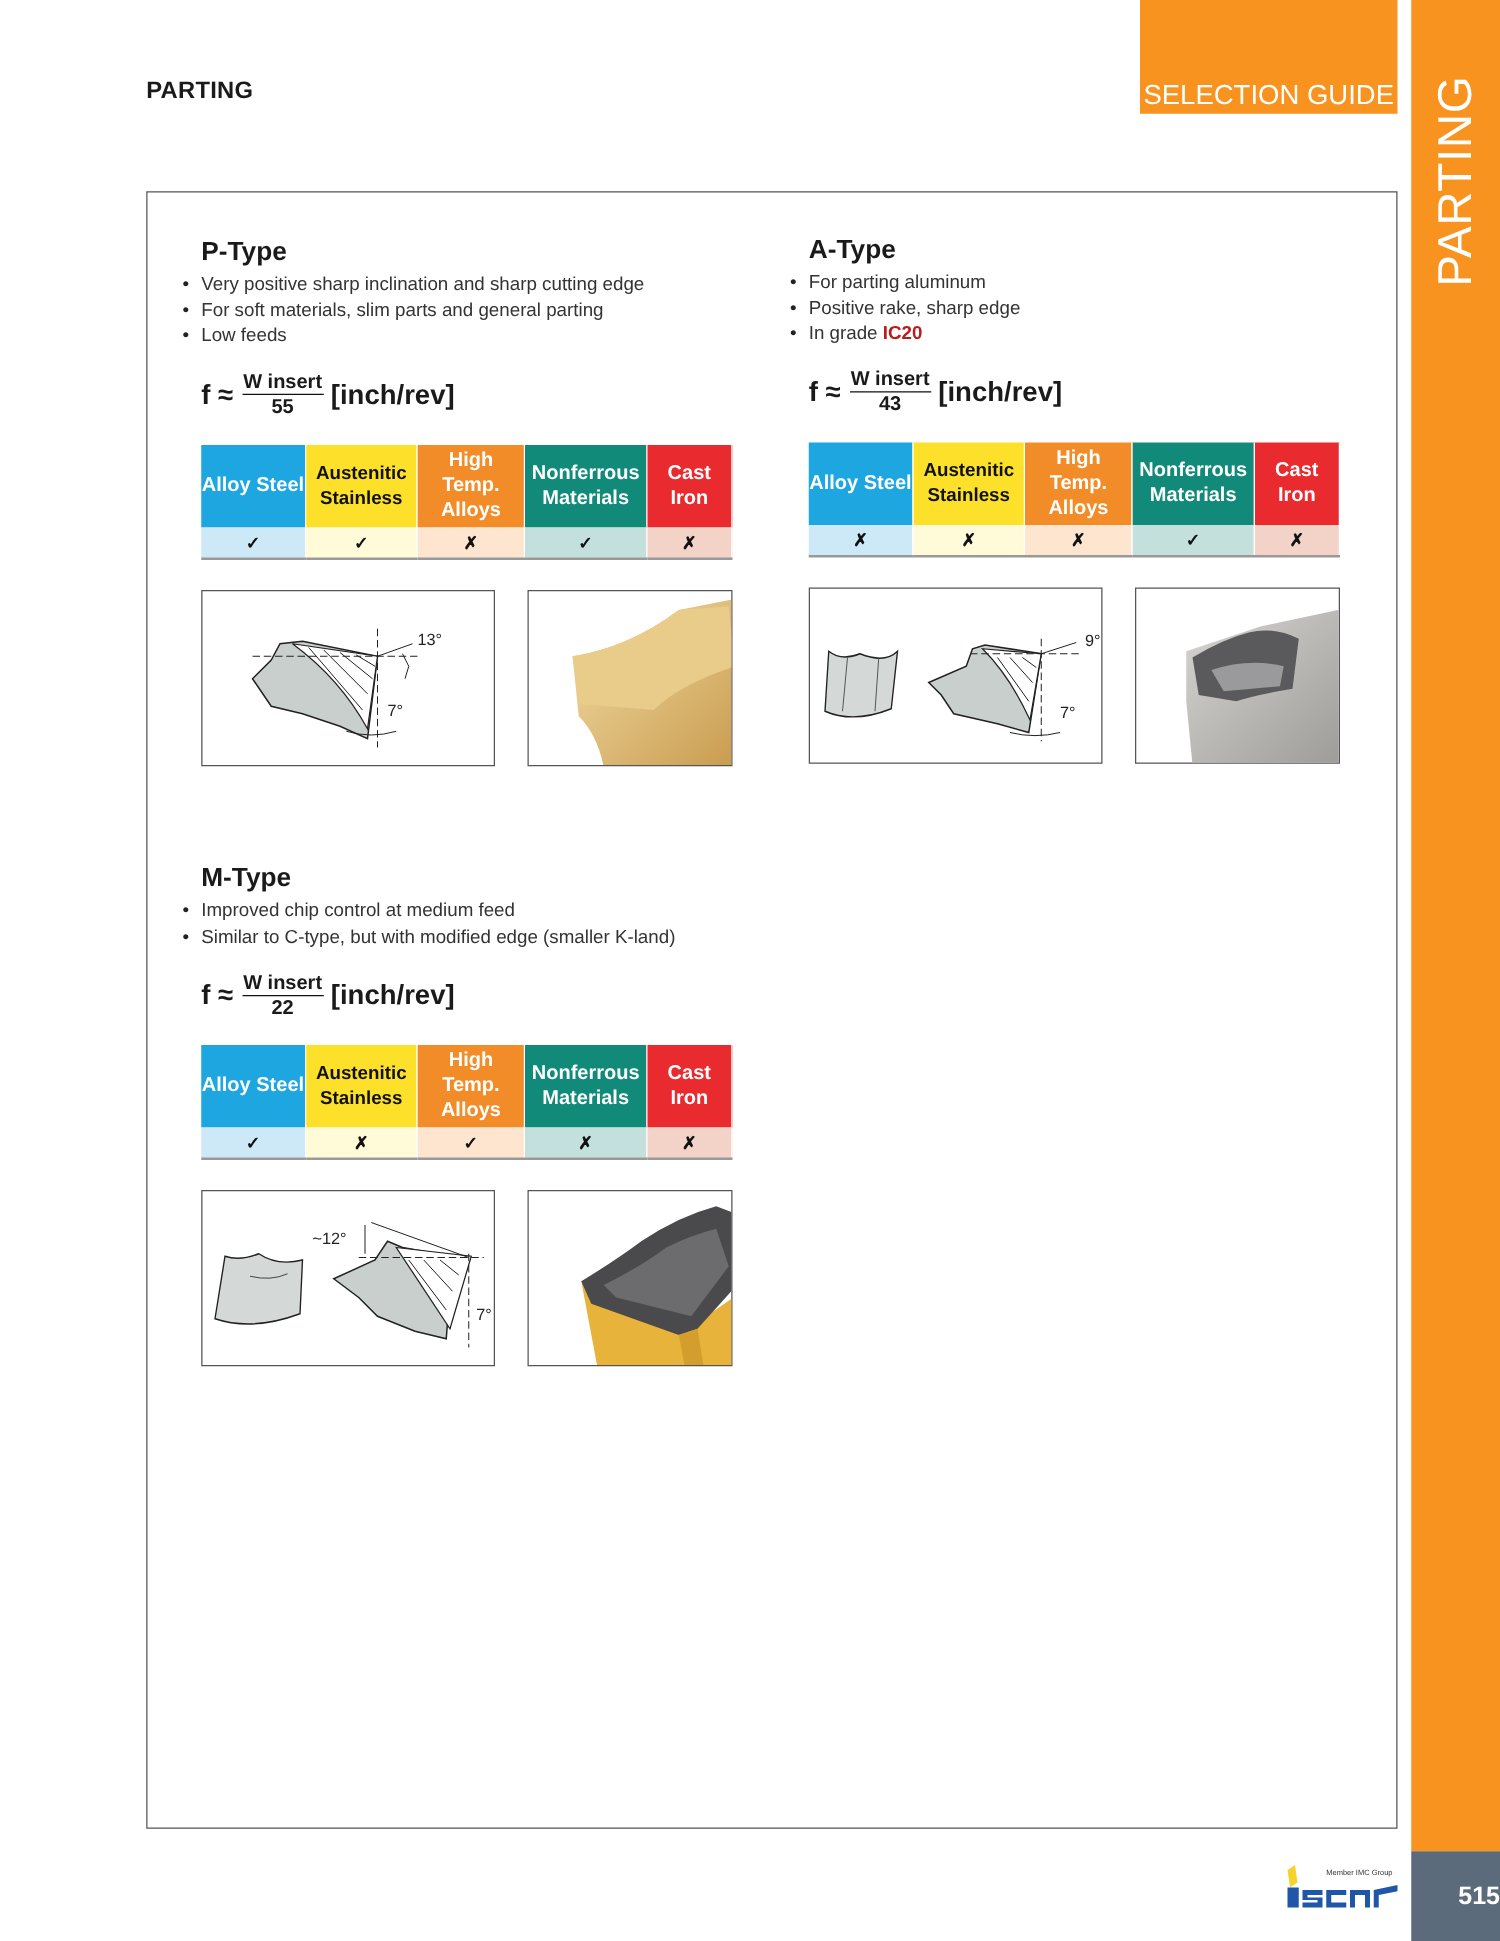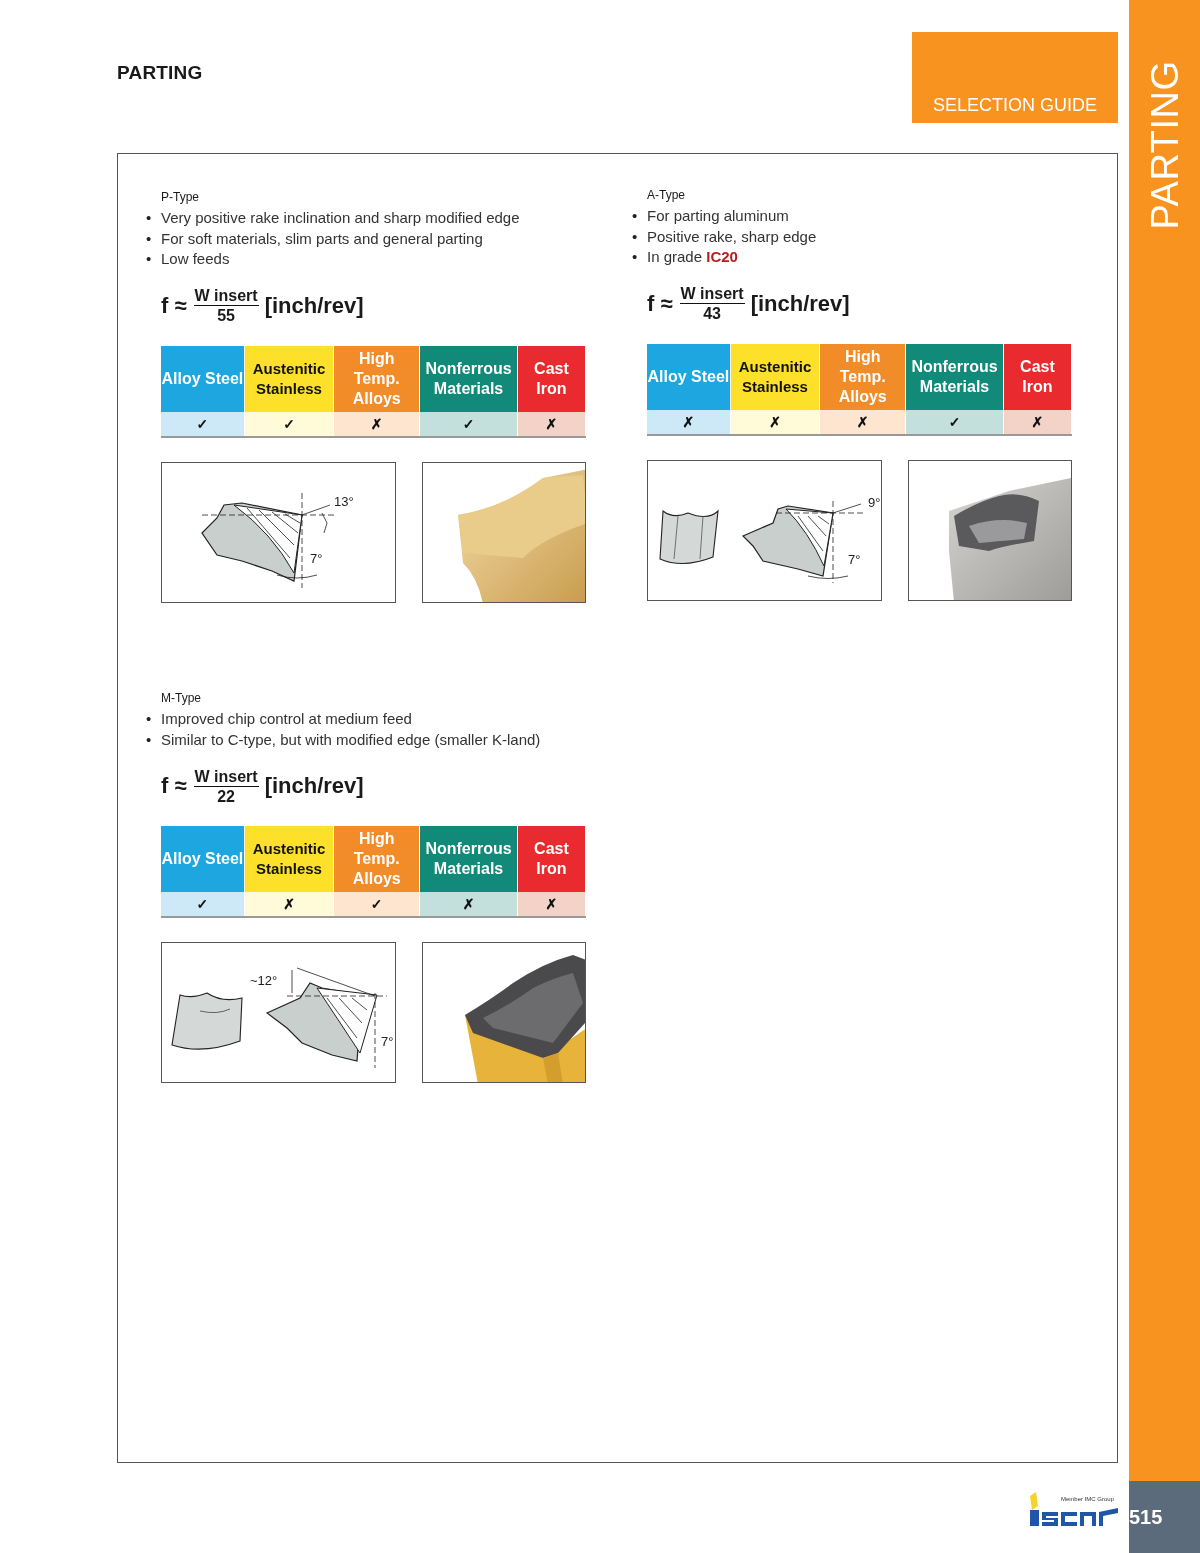--- a/index.html
+++ b/index.html
@@ -1,24 +1,24 @@
 <!DOCTYPE html>
 <html><head>
 <meta charset="utf-8">
 <style>
   html, body { margin:0; padding:0; }
   body { width:1200px; height:1553px; position:relative; background:#fff; font-family:"Liberation Sans", sans-serif; color:#1a1a1a; overflow:hidden; }
   .page-title { position:absolute; left:117px; top:62px; font-size:19px; font-weight:bold; letter-spacing:0.2px; }
-  .sel-guide { position:absolute; left:912px; top:0; width:206px; height:91px; background:#f7931e; color:#fff; font-size:18px; box-sizing:border-box; padding-top:63px; text-align:center;margin-top:32px; }
+  .sel-guide { position:absolute; left:912px; top:0; width:206px; height:91px; background:#f7931e; color:#fff; font-size:22px; box-sizing:border-box; padding-top:63px; text-align:center; }
   .side-tab { position:absolute; left:1129px; top:0; width:71px; height:1481px; background:#f7931e; }
   .side-tab-label { position:absolute; left:50%; top:145px; transform:translate(-50%,-50%) rotate(-90deg); color:#fff; font-size:38px; font-weight:300; white-space:nowrap; letter-spacing:0.5px; }
-  .page-num { position:absolute; left:1129px; top:1481px; width:71px; height:72px; background:#5b6b7b; color:#fff; font-size:20px; font-weight:bold; text-align:left; line-height:72px; }
+  .page-num { position:absolute; left:1129px; top:1481px; width:71px; height:72px; background:#5b6b7b; color:#fff; font-size:20px; font-weight:bold; text-align:right; line-height:72px; }
   .frame { position:absolute; left:117px; top:153px; width:1001px; height:1310px; border:1.5px solid #555; box-sizing:border-box; }
   .section { position:absolute; width:440px; }
-  .sec-title { font-size:12px; font-weight:normal; margin-left:15px; margin-bottom:4px; }
+  .sec-title { font-size:21px; font-weight:bold; margin-left:15px; margin-bottom:4px; }
   .bullets { list-style:none; margin:0; padding:0; font-size:15px; color:#333; }
   .bullets li { position:relative; padding-left:15px; line-height:20.5px; }
   .bullets li::before { content:"•"; position:absolute; left:0; top:0; color:#222; }
   .bullets b { color:#b91c1c; }
   .formula { margin-left:15px; margin-top:16px; display:flex; align-items:center; font-size:22px; font-weight:bold; height:40px; }
   .frac { display:inline-flex; flex-direction:column; align-items:center; font-size:16px; margin:0 6px 0 7px; line-height:17px; }
   .frac .num { border-bottom:1.5px solid #111; padding:0 1px 1px; }
   .frac .den { padding-top:1px; }
   .mat-table { margin-left:15px; margin-top:20px; border-collapse:collapse; font-weight:bold; }
   .mat-table th { height:66px; font-size:16px; line-height:20px; text-align:center; padding:0; border-right:1px solid #fff; }
@@ -37,21 +37,21 @@
 <div class="side-tab">
   <div class="side-tab-label">PARTING</div>
 </div>
 <div class="page-num">515</div>
 
 <div class="frame"></div>
 
 <div class="section" style="left:146px; top:190px;">
   <div class="sec-title">P-Type</div>
   <ul class="bullets">
-    <li>Very positive rake inclination and sharp modified edge</li>
+    <li>Very positive sharp inclination and sharp cutting edge</li>
     <li>For soft materials, slim parts and general parting</li>
     <li>Low feeds</li>
   </ul>
   <div class="formula">
     <span>f ≈</span>
     <span class="frac">
       <span class="num">W insert</span>
       <span class="den">55</span>
     </span>
     <span>[inch/rev]</span>

